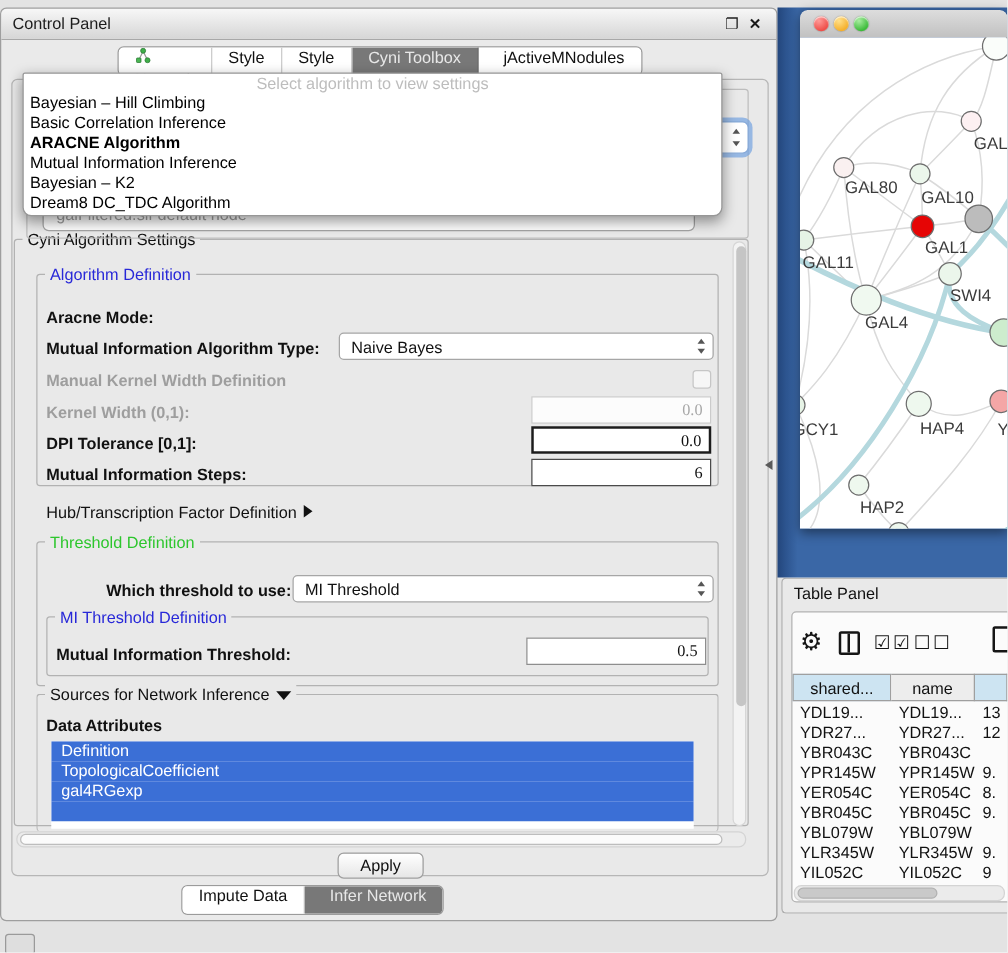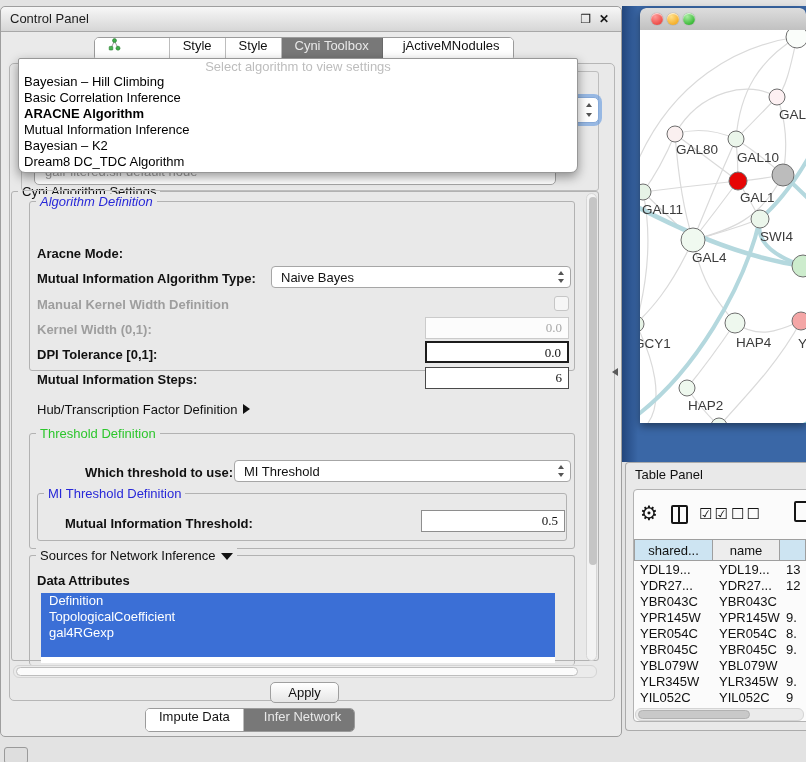--- a/index.html
+++ b/index.html
@@ -179,21 +179,21 @@
           <div class="alg-item">Mutual Information Inference</div>
           <div class="alg-item">Bayesian – K2</div>
           <div class="alg-item">Dream8 DC_TDC Algorithm</div>
         </div>
     </div>
 
     <div class="abs group" style="left:10px;top:184px;width:588px;height:470px;">
       <span class="legend">Cyni Algorithm Settings</span>
     </div>
 
-    <div class="abs group" style="left:28px;top:194px;width:546px;height:170px;font-style:italic;">
+    <div class="abs group" style="left:28px;top:212px;width:546px;height:170px;">
       <span class="legend blue">Algorithm Definition</span>
     </div>
     <span class="lbl" style="left:36px;top:239px;">Aracne Mode:</span>
     <span class="lbl" style="left:36px;top:264px;">Mutual Information Algorithm Type:</span>
     <div class="combo" style="left:270px;top:259px;width:300px;">Naive Bayes</div>
     <span class="lbl dis" style="left:36px;top:290px;">Manual Kernel Width Definition</span>
     <div class="checkbox" style="left:553px;top:289px;"></div>
     <span class="lbl dis" style="left:36px;top:315px;">Kernel Width (0,1):</span>
     <div class="field dis" style="left:424px;top:310px;width:144px;">0.0</div>
     <span class="lbl" style="left:36px;top:340px;">DPI Tolerance [0,1]:</span>
@@ -206,21 +206,21 @@
     </span>
 
     <div class="abs group" style="left:28px;top:426px;width:546px;height:116px;">
       <span class="legend green">Threshold Definition</span>
     </div>
     <span class="lbl" style="left:84px;top:458px;">Which threshold to use:</span>
     <div class="combo" style="left:233px;top:453px;width:337px;">MI Threshold</div>
     <div class="abs group" style="left:36px;top:486px;width:530px;height:48px;">
       <span class="legend blue">MI Threshold Definition</span>
     </div>
-    <span class="lbl" style="left:44px;top:509px;margin-left:20px;">Mutual Information Threshold:</span>
+    <span class="lbl" style="left:44px;top:509px;">Mutual Information Threshold:</span>
     <div class="field thin" style="left:420px;top:503px;width:144px;">0.5</div>
 
     <div class="abs group" style="left:28px;top:548px;width:546px;height:110px;border-bottom:none;">
       <span class="legend"><span>Sources for Network Inference</span><span class="tri-down"></span></span>
     </div>
     <span class="lbl" style="left:36px;top:566px;">Data Attributes</span>
     <div class="abs" id="attr-list">
         <div class="attr-item" style="background: rgb(59, 111, 214);">Definition</div>
         <div class="attr-item" style="background: rgb(59, 111, 214);">TopologicalCoefficient</div>
         <div class="attr-item" style="background: rgb(59, 111, 214);">gal4RGexp</div>

